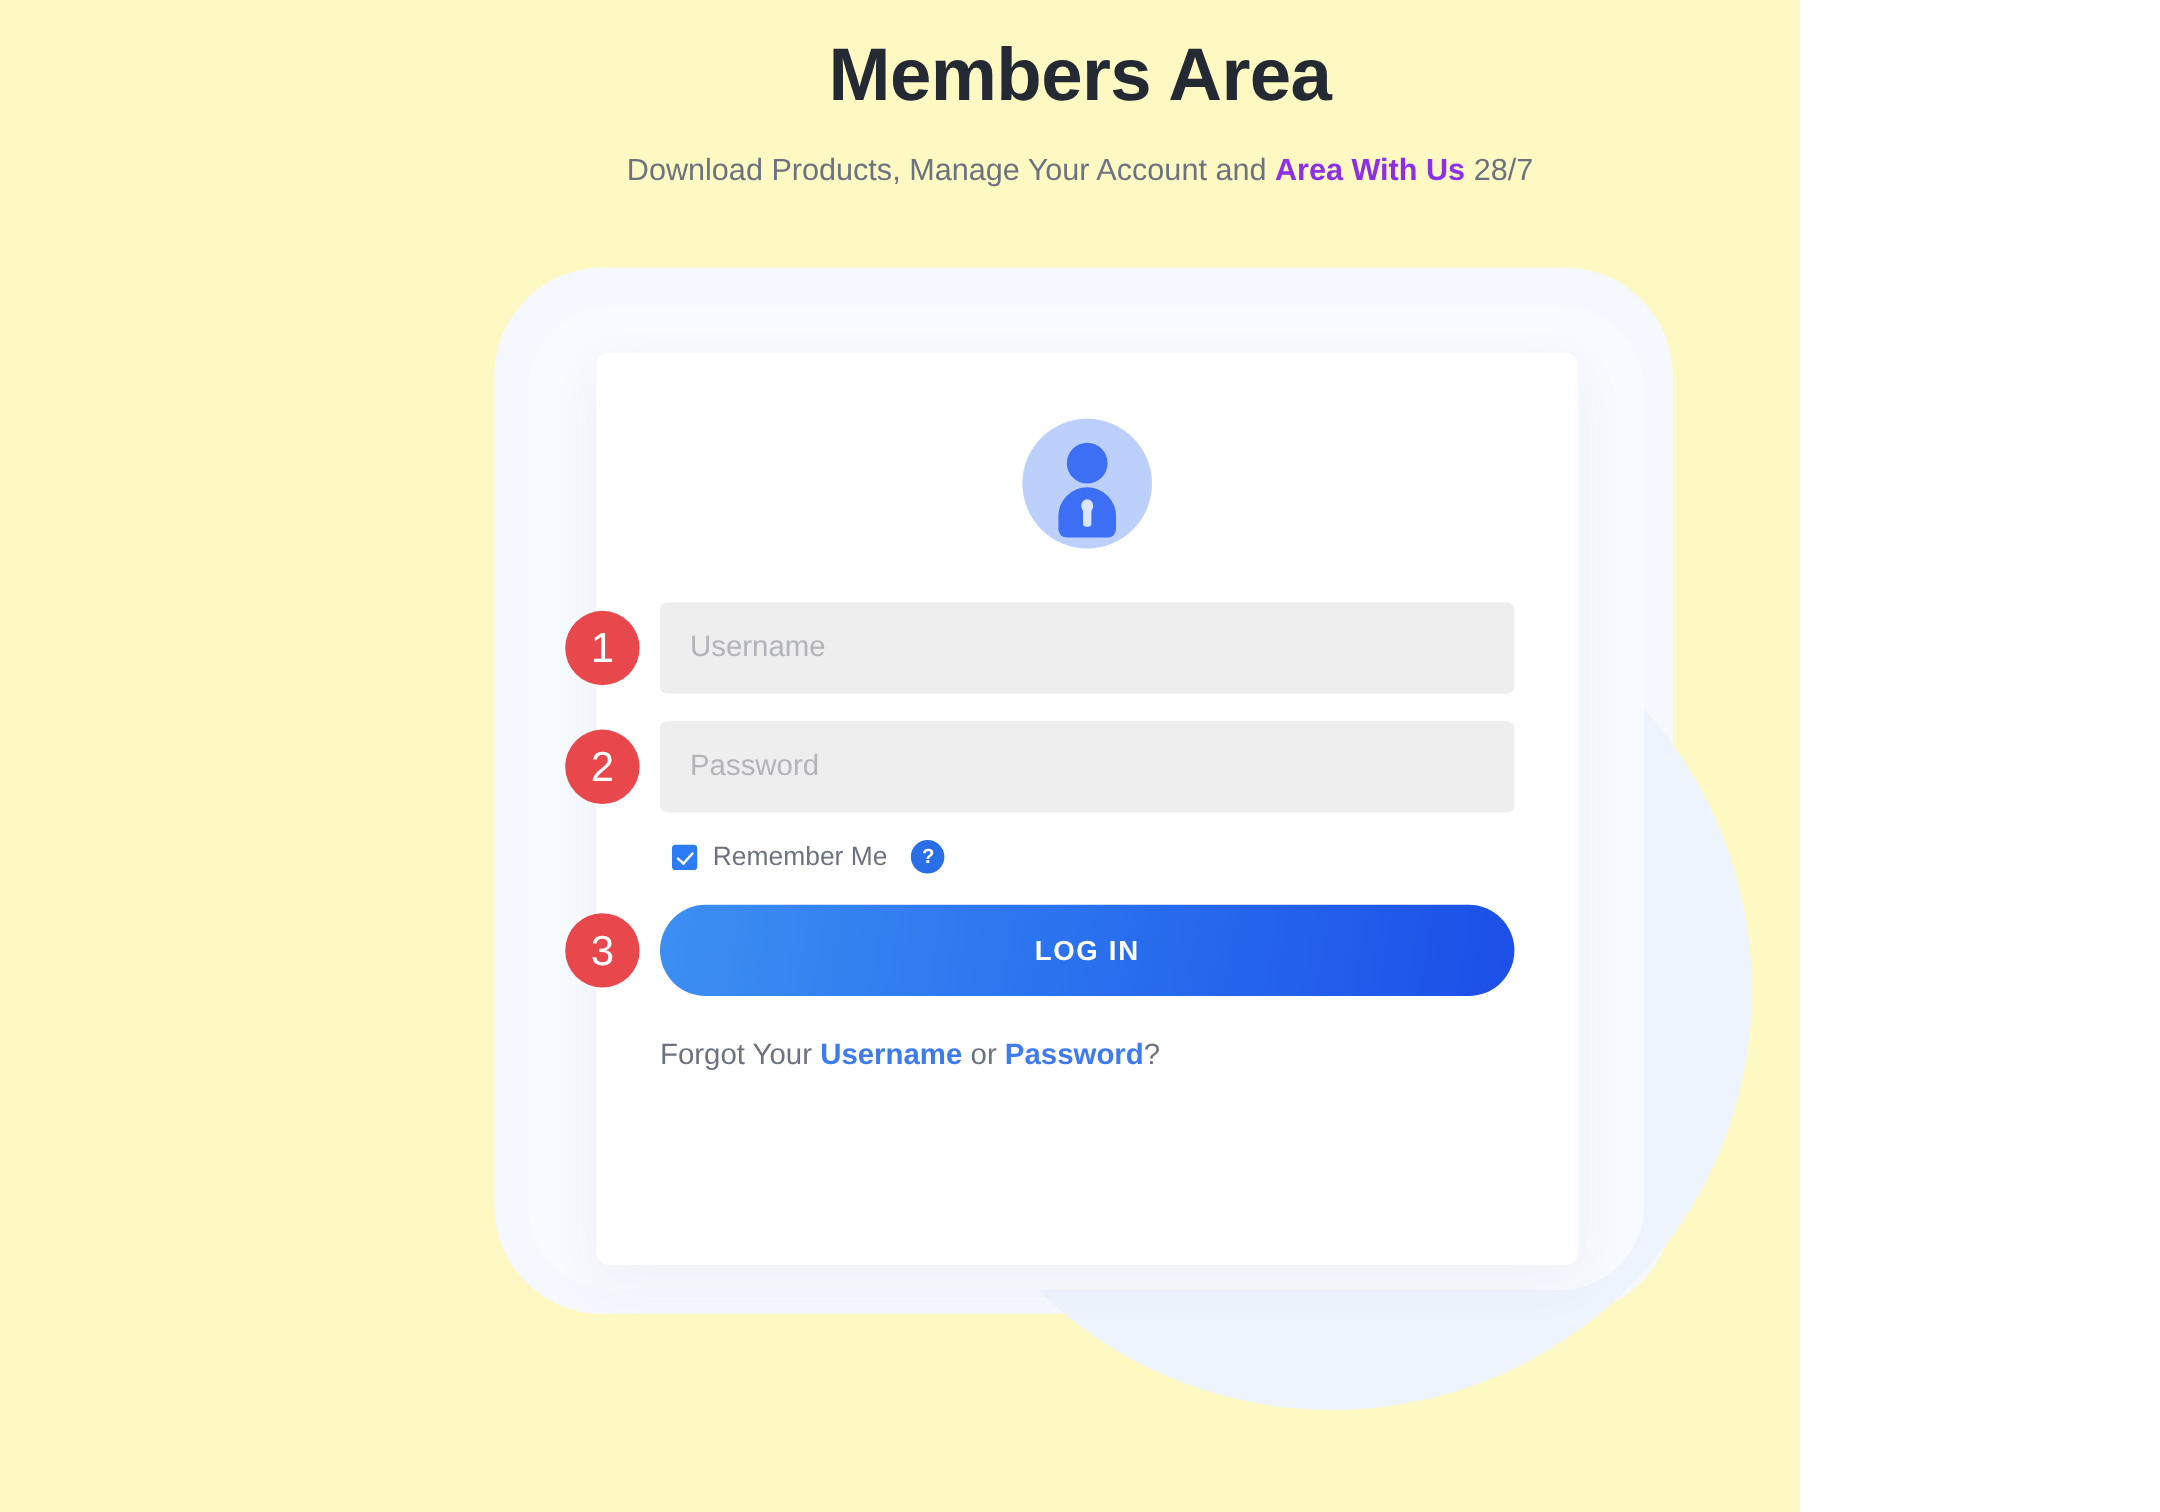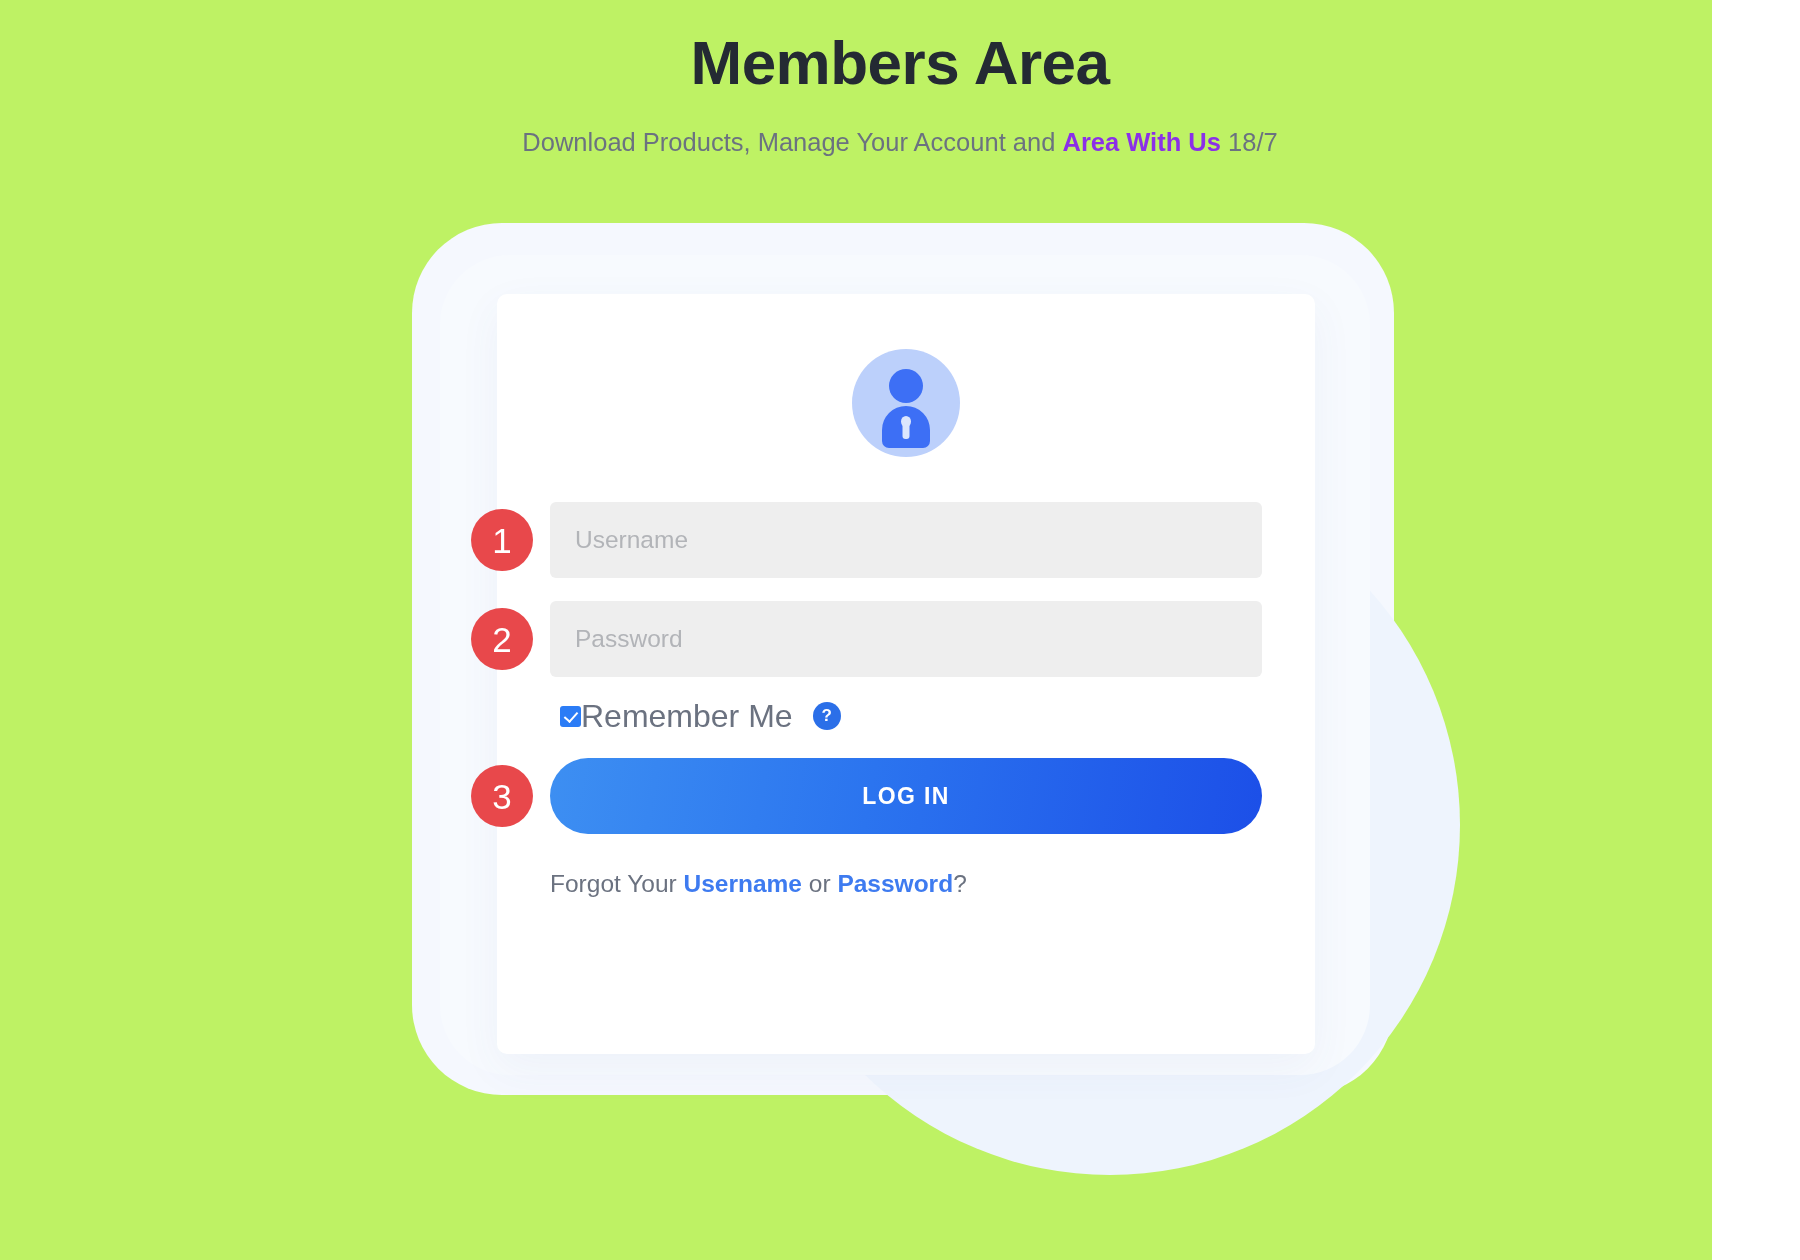--- a/index.html
+++ b/index.html
@@ -7,23 +7,23 @@
   html, body {
     width: 1800px;
     height: 1260px;
     background: #ffffff;
     font-family: "Liberation Sans", sans-serif;
     overflow: hidden;
   }
 
   .page {
     position: relative;
-    width: 1712px;
+    width: 1500px;
     height: 1260px;
-    background: #bef264;
+    background: #fef9c3;
   }
 
   
   .header {
     position: absolute;
     top: 26px;
     left: 0;
     width: 1800px;
     text-align: center;
   }
@@ -242,21 +242,22 @@
     left: 6.5px;
     top: 3px;
     width: 6px;
     height: 11px;
     border: solid #ffffff;
     border-width: 0 2.6px 2.6px 0;
     transform: rotate(42deg);
   }
 
   .remember-label {
-    font-size: 32px;
+    margin-left: 13px;
+    font-size: 22px;
     color: #6b7280;
     line-height: 1;
   }
 
   .help-icon {
     margin-left: 20px;
     width: 28px;
     height: 28px;
     border-radius: 50%;
     background: #2b6fe8;
@@ -328,21 +329,21 @@
     cursor: pointer;
   }
 </style>
 </head>
 <body>
 
 <div class="page">
 
   <div class="header">
     <h1 class="page-title">Members Area</h1>
-    <p class="page-subtitle"><span>Download Products, Manage Your Account and </span><a class="chat-link">Area With Us</a><span> 18/7</span></p>
+    <p class="page-subtitle"><span>Download Products, Manage Your Account and </span><a class="chat-link">Area With Us</a><span> 28/7</span></p>
   </div>
 
   <div class="decor-wrap">
     <div class="blob-rounded"></div>
     <div class="blob-circle"></div>
     <div class="blob-soft"></div>
   </div>
 
   <div class="login-card">
 

